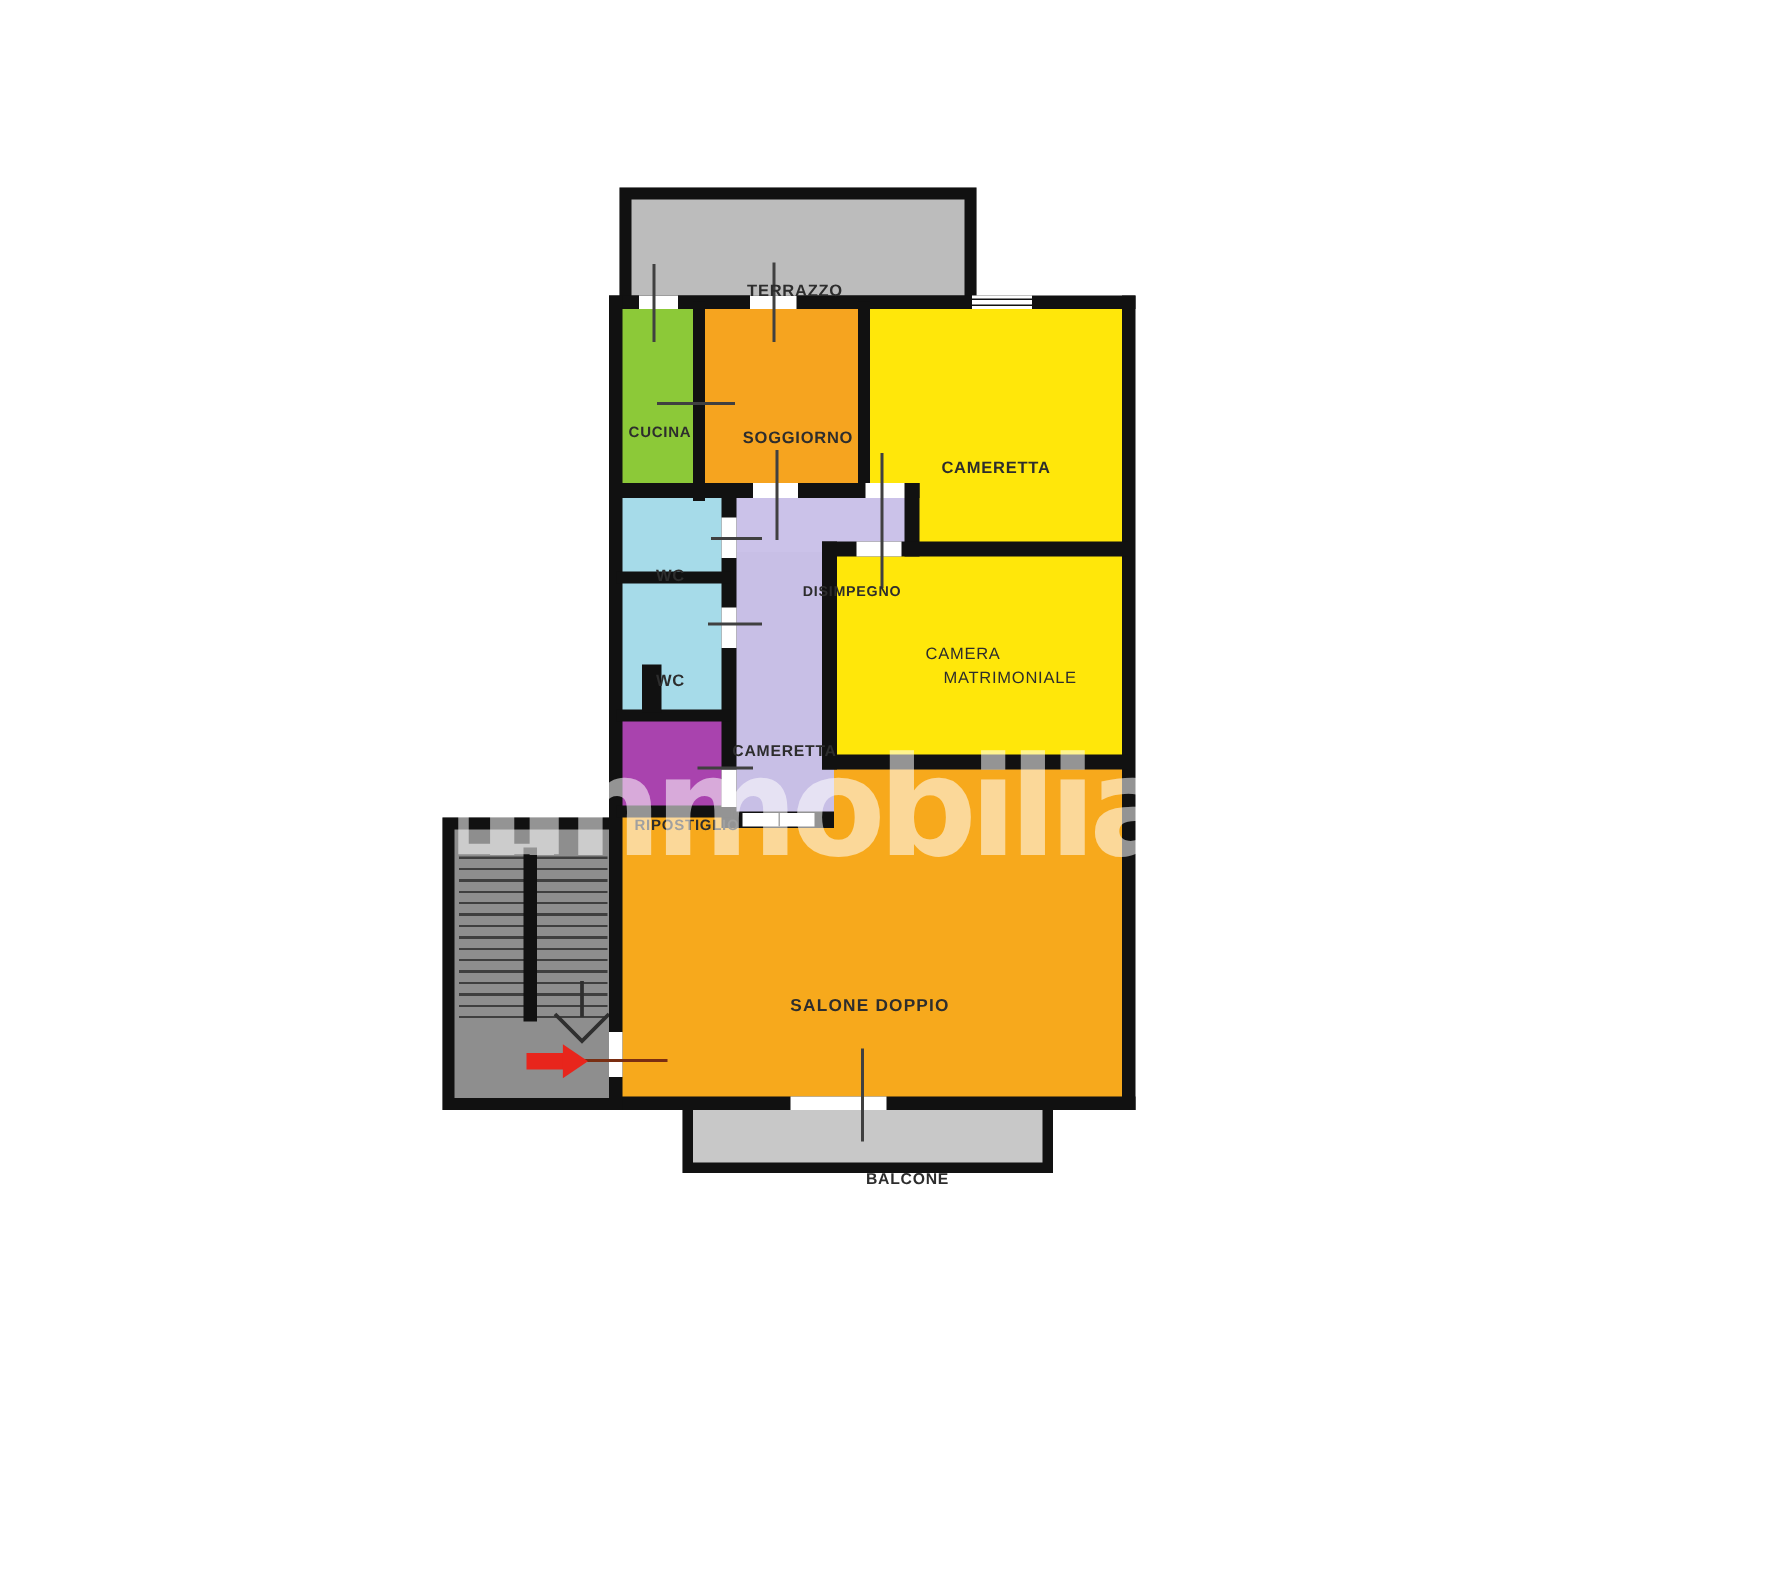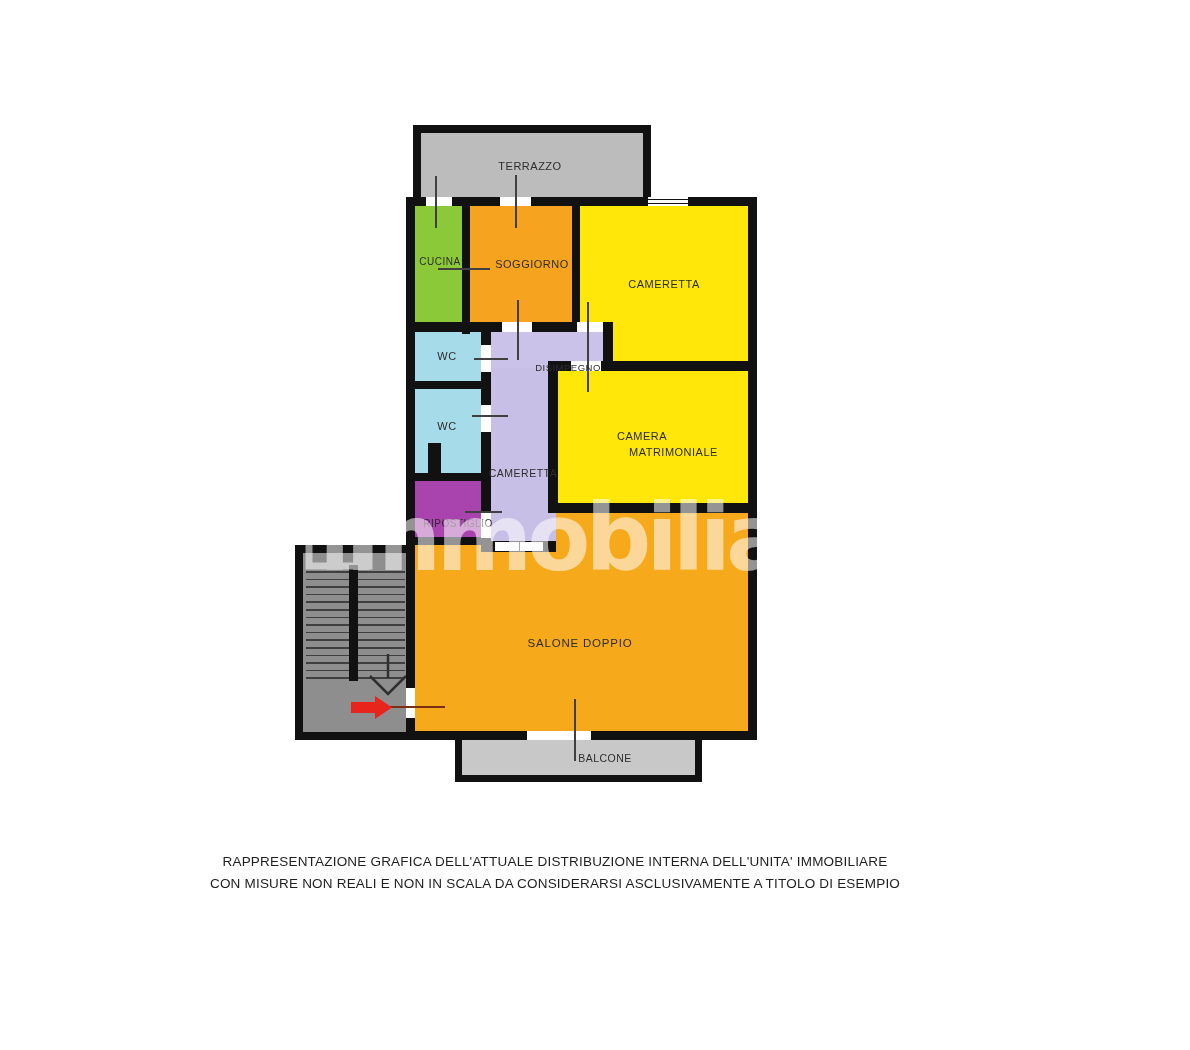--- a/index.html
+++ b/index.html
@@ -4,21 +4,21 @@
 <style>
   html,body{margin:0;padding:0;background:#fff;}
   #stage{position:relative;width:1190px;height:1050px;background:#ffffff;overflow:hidden;
          font-family:"Liberation Sans","DejaVu Sans",sans-serif;}
   .abs{position:absolute;}
   .room{position:absolute;}
   .w{position:absolute;}          
   .g{position:absolute;}          
   .dl{position:absolute;}         
   .lbl{position:absolute;transform:translate(-50%,-50%);font-size:11px;letter-spacing:.5px;
-       white-space:nowrap;font-weight:400;}
+       white-space:nowrap;font-weight:700;margin-top:28px;}
   .box{position:absolute;box-sizing:border-box;border:8px solid #111;}
   .treads{position:absolute;background:repeating-linear-gradient(to bottom,#3f3f3f 0 1.6px,rgba(0,0,0,0) 1.6px 7.6px);}
   .arrowhead{position:absolute;clip-path:polygon(0 0,100% 50%,0 100%);}
   #watermark{position:absolute;left:285px;top:460px;width:645px;height:135px;opacity:.55;pointer-events:none;}
   #watermark .wm-text{position:absolute;left:34px;top:33px;font-family:"DejaVu Sans","Liberation Sans",sans-serif;
        font-weight:bold;font-size:92px;letter-spacing:-5px;color:#ffffff;line-height:1;}
   #disclaimer{position:absolute;left:0;top:851px;width:1110px;text-align:center;
        font-size:13.5px;letter-spacing:.2px;line-height:1.6;}
   .camlbl{position:absolute;left:617px;top:428px;font-size:11px;letter-spacing:.5px;line-height:16px;}
   .camlbl .l2{margin-left:12px;}
@@ -119,18 +119,14 @@
   <div id="watermark">
     <svg width="96" height="104" viewBox="0 0 96 104" style="position:absolute;left:6px;top:8px;">
       <polyline points="8,62 48,16 88,62" fill="none" stroke="#ffffff" stroke-width="7"></polyline>
       <polyline points="20,48 20,28 32,28" fill="none" stroke="#ffffff" stroke-width="7"></polyline>
       <circle cx="48" cy="44" r="10" fill="none" stroke="#ffffff" stroke-width="6"></circle>
       <polyline points="18,60 18,98 78,98 78,60" fill="none" stroke="#ffffff" stroke-width="7"></polyline>
     </svg>
     <span class="wm-text">immobiliare.it</span>
   </div>
 
-  <div id="disclaimer" style="color: rgb(31, 31, 31);">
-    <div>RAPPRESENTAZIONE GRAFICA DELL'ATTUALE DISTRIBUZIONE INTERNA DELL'UNITA' IMMOBILIARE</div>
-    <div>CON MISURE NON REALI E NON IN SCALA DA CONSIDERARSI ASCLUSIVAMENTE A TITOLO DI ESEMPIO</div>
-  </div>
 
 </div>
 
 </body></html>

